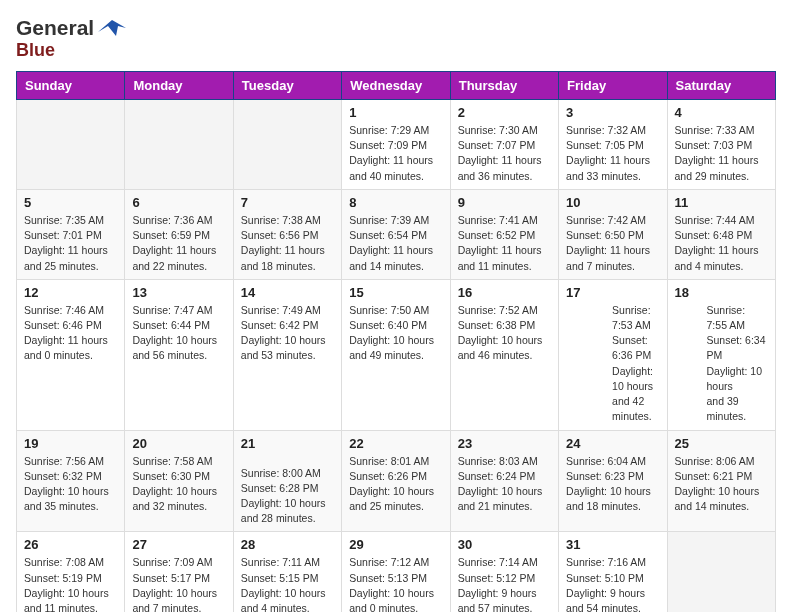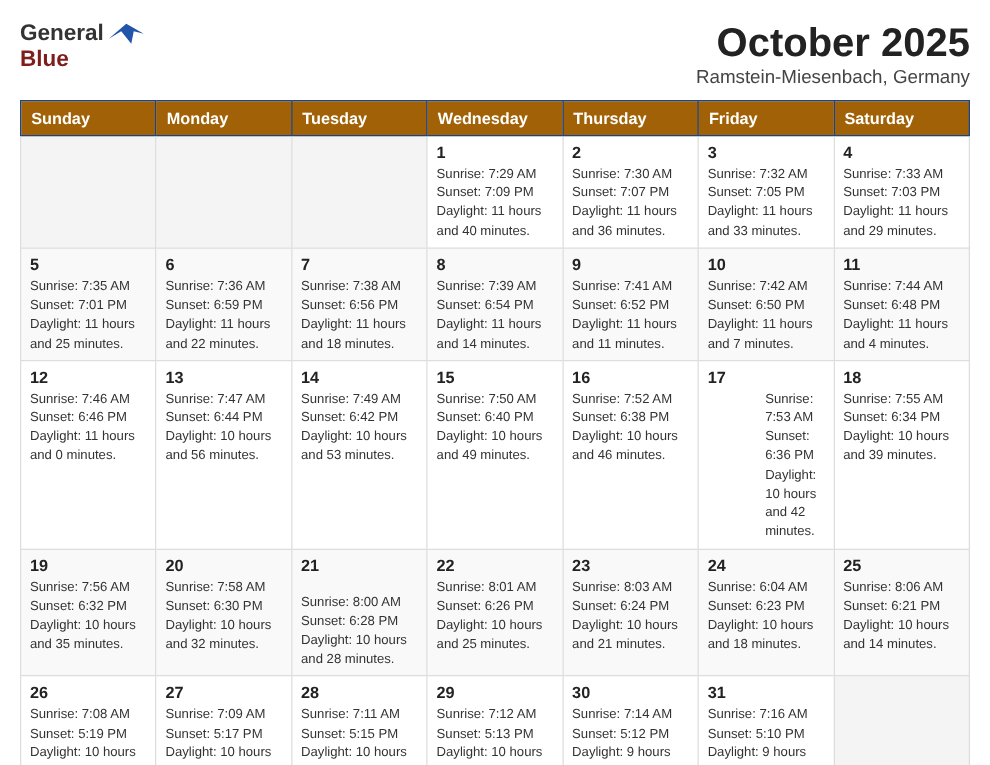--- a/index.html
+++ b/index.html
@@ -37,21 +37,21 @@
     .location {
       font-size: 15px;
       color: #444;
     }
     .calendar {
       width: 100%;
       border-collapse: collapse;
       border: 1px solid #ccc;
     }
     .calendar th {
-      background-color: #a16207;
+      background-color: #a21caf;
       color: #fff;
       text-align: left;
       padding: 6px 8px;
       font-size: 13px;
       border: 1px solid #1a4488;
     }
     .calendar td {
       vertical-align: top;
       padding: 5px 7px;
       border: 1px solid #ddd;
@@ -81,32 +81,28 @@
     .calendar tr td.empty {
       background: #f4f4f4;
     }
   </style>
 </head>
 <body>
 
 <div class="header">
   <div class="logo">
     <div class="logo-row">
-      <span style="font-size:18px;font-weight:bold;color:#333;">General</span>
+      <span style="font-size:21px;font-weight:bold;color:#333;">General</span>
       <svg width="28" height="20" viewBox="0 0 28 20">
         <polygon points="14,2 28,10 20,8 18,18 10,8 0,14" fill="#2255aa"></polygon>
       </svg>
     </div>
     <div>
       <span style="font-size:18px;font-weight:bold;color:#7f1d1d;">Blue</span>
     </div>
-  </div>
-  <div class="title-area">
-    <div class="month-title">October 2025</div>
-    <div class="location">Ramstein-Miesenbach, Germany</div>
   </div>
 </div>
 
 <table class="calendar">
   <thead>
     <tr>
     <th>Sunday</th>
         <th>Monday</th>
         <th>Tuesday</th>
         <th>Wednesday</th>
@@ -238,21 +234,21 @@
         </td>
         <td>
           <div class="day-number">17</div>
           <div class="day-info" style="white-space: pre-line; margin-left: 46px;">Sunrise: 7:53 AM
 Sunset: 6:36 PM
 Daylight: 10 hours
 and 42 minutes.</div>
         </td>
         <td>
           <div class="day-number">18</div>
-          <div class="day-info" style="white-space: pre-line;">Sunrise: 7:55 AM
+          <div class="day-info" style="white-space: pre-line; margin-left: 32px;">Sunrise: 7:55 AM
 Sunset: 6:34 PM
 Daylight: 10 hours
 and 39 minutes.</div>
         </td>
       </tr>
       <tr>
         <td>
           <div class="day-number">19</div>
           <div class="day-info" style="white-space: pre-line;">Sunrise: 7:56 AM
 Sunset: 6:32 PM

